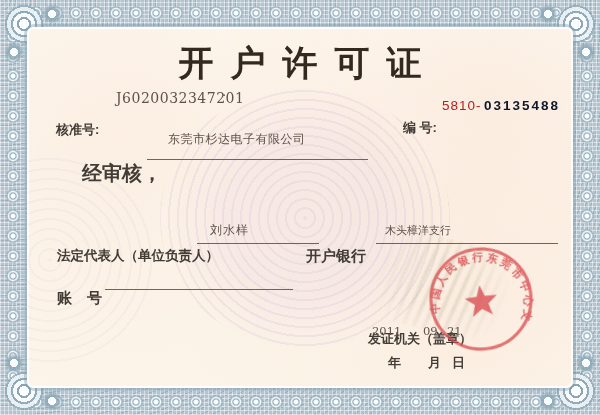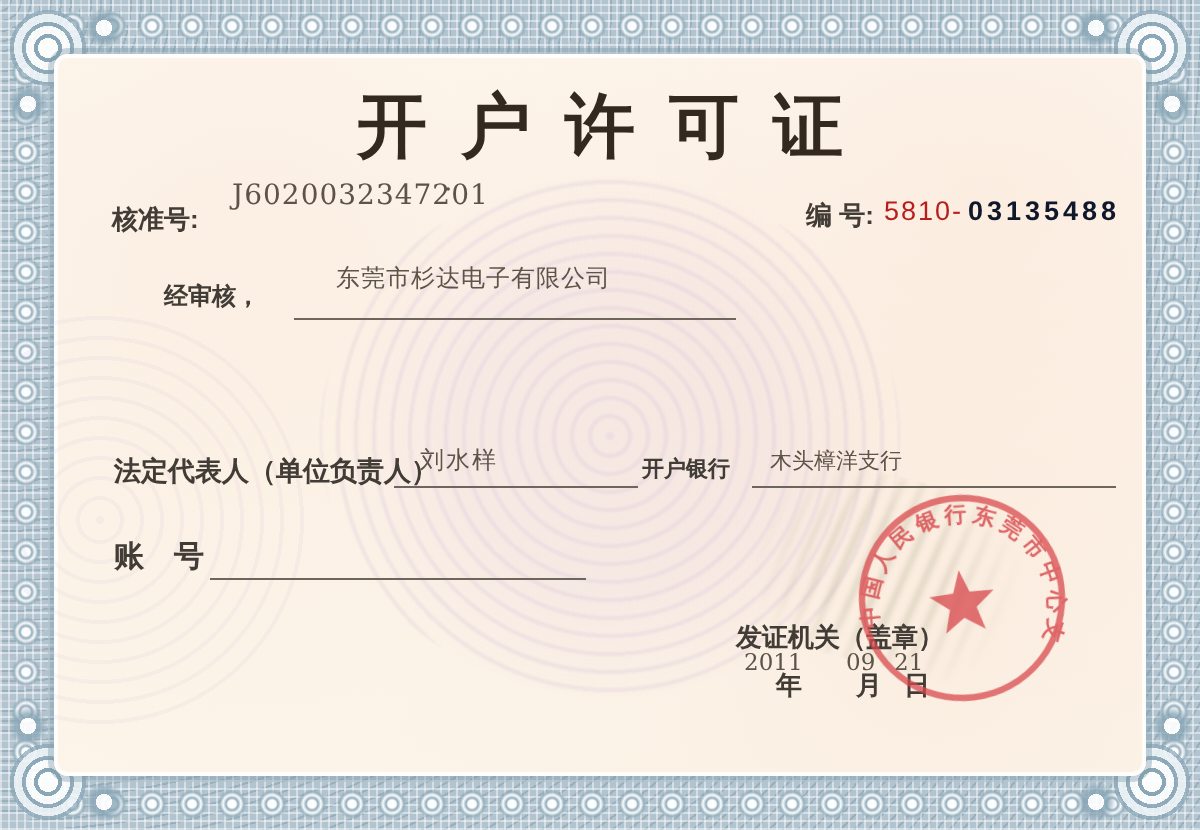--- a/index.html
+++ b/index.html
@@ -66,21 +66,21 @@
     background:repeating-radial-gradient(circle at 50% 50%, rgba(200,170,210,.10) 0 2px, transparent 2px 10px);
   }
   
   .t{position:absolute; white-space:nowrap; color:#3d3731;}
   .title{
     left:0; right:0; top:40px; text-align:center;
     font-family:"DejaVu Serif","Liberation Serif",serif;
     font-size:35px; font-weight:bold; color:#33291f;
     letter-spacing:17px; text-indent:17px;
   }
-  .label{font-weight:bold; color:#423c36;}
+  .label{font-weight:bold; color:#423c36;margin-top:20px;}
   .value{
     font-family:"DejaVu Serif","Liberation Serif",serif;
     color:#5d5349;
   }
   .uline{position:absolute; border-bottom:1px solid #6e655c; height:0;}
   .red{color:#0f172a;}
   
   .bleed{
     position:absolute; left:368px; top:238px; width:150px; height:95px;
     transform:rotate(14deg);
@@ -114,30 +114,30 @@
   <div class="t title">开户许可证</div>
 
   <span class="t label" style="left:56px; top:101px; font-size:13px;">核准号:</span>
   <span class="t value" style="left:116px; top:90px; font-size:14px; letter-spacing:.5px;">J6020032347201</span>
   <span class="t value" style="left:222px; top:88px; font-size:13px;">·</span>
 
   <span class="t label" style="left:403px; top:99px; font-size:13px;">编 号:</span>
   <span class="t" style="left:442px; top:98px; font-size:13.5px; color:#b91c1c; letter-spacing:1px;">5810-</span>
   <span class="t red" style="left:484px; top:98px; font-size:13.5px; font-weight:bold; letter-spacing:2px;">03135488</span>
 
-  <span class="t label" style="left:82px; top:140px; font-size:12px;">经审核，</span>
+  <span class="t label" style="left:82px; top:140px; font-size:20px;">经审核，</span>
   <div class="uline" style="left:147px; top:159px; width:221px;"></div>
   <span class="t value" style="left:168px; top:131px; font-size:12px; letter-spacing:.5px;">东莞市杉达电子有限公司</span>
 
 
   <span class="t label" style="left:57px; top:227px; font-size:13.5px;">法定代表人（单位负责人）</span>
   <div class="uline" style="left:197px; top:243px; width:122px;"></div>
   <span class="t value" style="left:210px; top:222px; font-size:12px; letter-spacing:1px;">刘水样</span>
 
-  <span class="t label" style="left:321px; top:227px; font-size:11px;">开户银行</span>
+  <span class="t label" style="left:306px; top:227px; font-size:15px;">开户银行</span>
   <div class="uline" style="left:376px; top:243px; width:182px;"></div>
   <span class="t value" style="left:385px; top:223px; font-size:11px;">木头樟洋支行</span>
 
   <span class="t label" style="left:57px; top:269px; font-size:15px;">账　号</span>
   <div class="uline" style="left:105px; top:289px; width:188px;"></div>
 
   <span class="t label" style="left:368px; top:310px; font-size:13px;">发证机关（盖章）</span>
   <span class="t value" style="left:372px; top:324px; font-size:11.5px;">2011</span>
   <span class="t value" style="left:423px; top:324px; font-size:11.5px;">09</span>
   <span class="t value" style="left:447px; top:324px; font-size:11.5px;">21</span>

